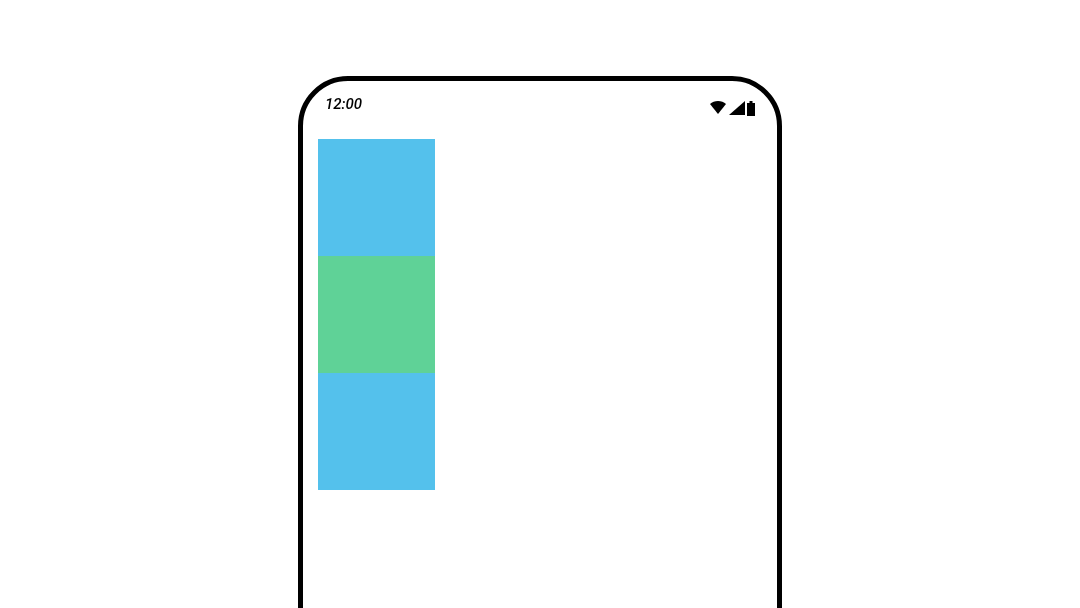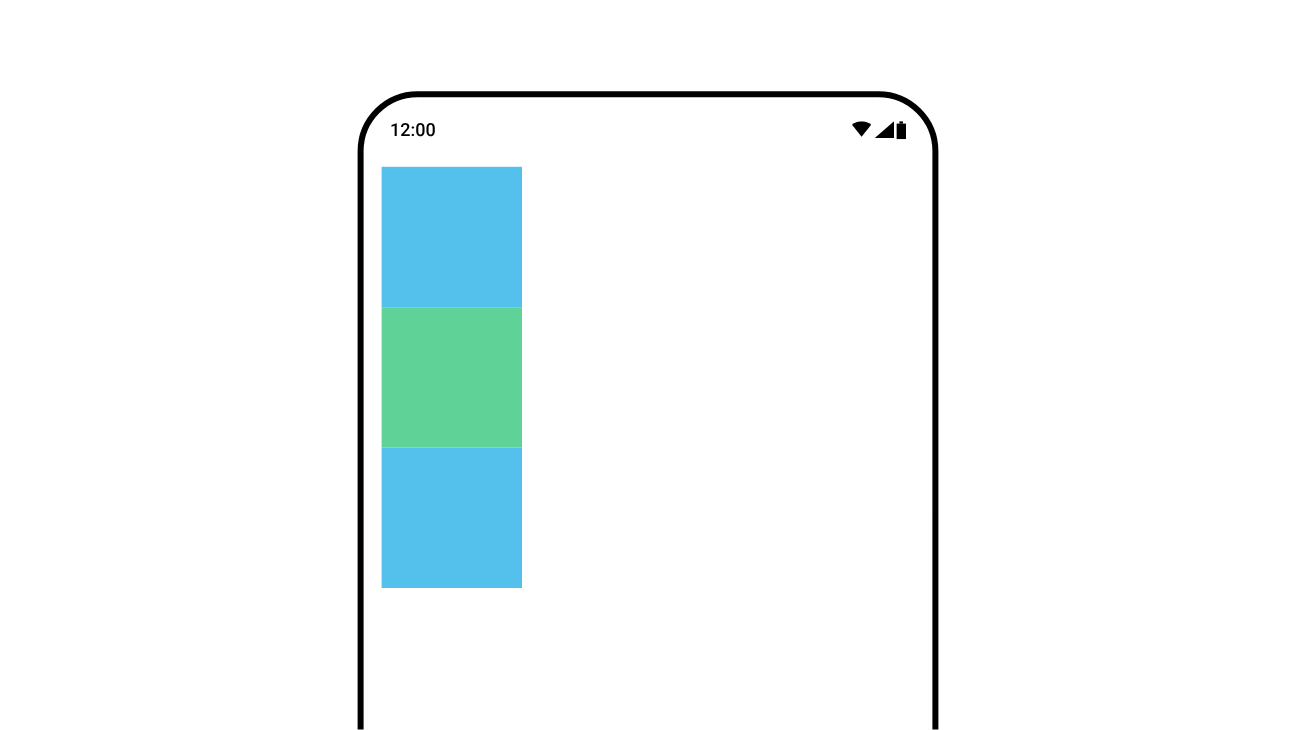--- a/index.html
+++ b/index.html
@@ -26,23 +26,23 @@
       border: 5px solid #000000;
       border-top-left-radius: 50px;
       border-top-right-radius: 50px;
       background: #ffffff;
       overflow: hidden;
     }
     
     .status-bar {
       display: flex;
       justify-content: space-between;
-      align-items: center;
       padding: 14px 22px 0 22px;
       height: 40px;
+      font-style: italic;
     }
     
     .status-time {
       font-size: 15px;
       font-weight: 500;
       color: #000000;
     }
     
     .status-icons {
       display: flex;

